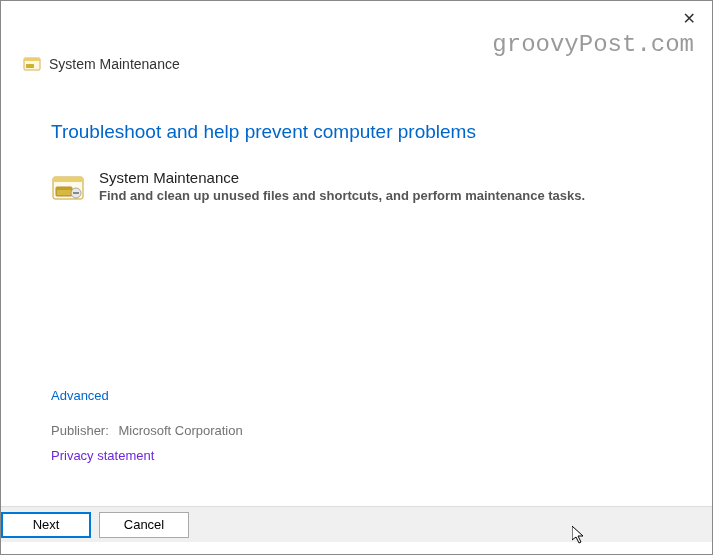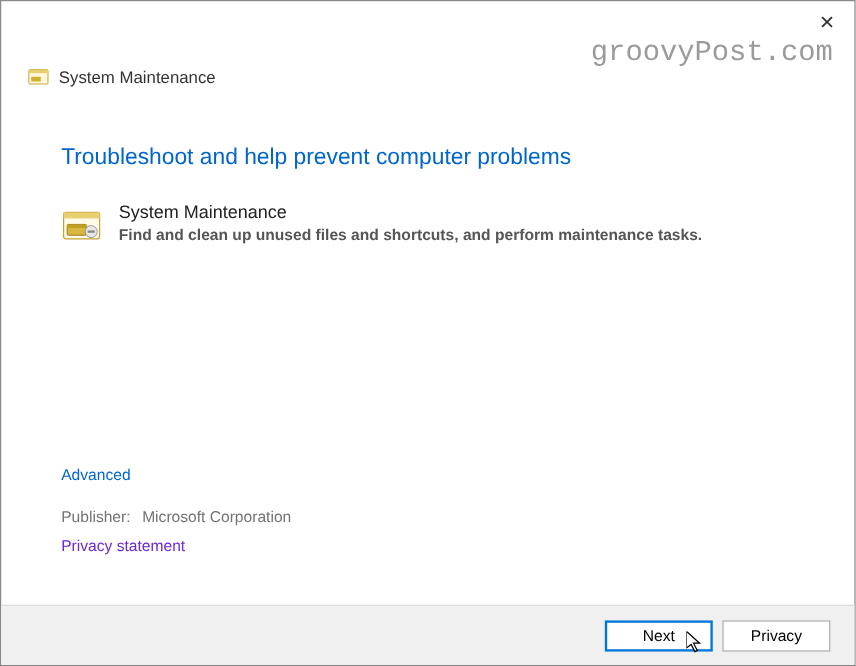--- a/index.html
+++ b/index.html
@@ -114,29 +114,29 @@
       margin-left: 6px;
     }
     .privacy-link {
       font-size: 13px;
       color: #6d28d9;
       cursor: pointer;
       display: inline-block;
     }
     .button-bar {
       position: absolute;
-      bottom: 0;
+      bottom: 12px;
       left: 0;
       right: 0;
-      height: 50px;
+      height: 36px;
       background: #f0f0f0;
       border-top: 1px solid #ddd;
       display: flex;
       align-items: center;
-      justify-content: flex-end;
+      justify-content: flex-start;
       gap: 8px;
       padding-right: 20px;
     }
     .btn {
       min-width: 90px;
       height: 26px;
       font-size: 13px;
       background: #fff;
       border: 1px solid #aaa;
       cursor: pointer;
@@ -196,18 +196,18 @@
   <a class="advanced-link">Advanced</a>
   <div class="publisher-row">
     <span class="publisher-label">Publisher:</span>
     <span class="publisher-name">Microsoft Corporation</span>
   </div>
   <a class="privacy-link">Privacy statement</a>
 </div>
 
 <div class="button-bar">
   <button class="btn btn-primary">Next</button>
-  <button class="btn">Privacy</button>
+  <button class="btn">Cancel</button>
 </div>
 
 <svg class="cursor" width="16" height="20" viewBox="0 0 16 20">
   <path d="M0 0 L0 14 L4 11 L7 17 L9 16 L6 10 L11 10 Z" fill="#fff" stroke="#000" stroke-width="1"></path>
 </svg>
 
 </body></html>

